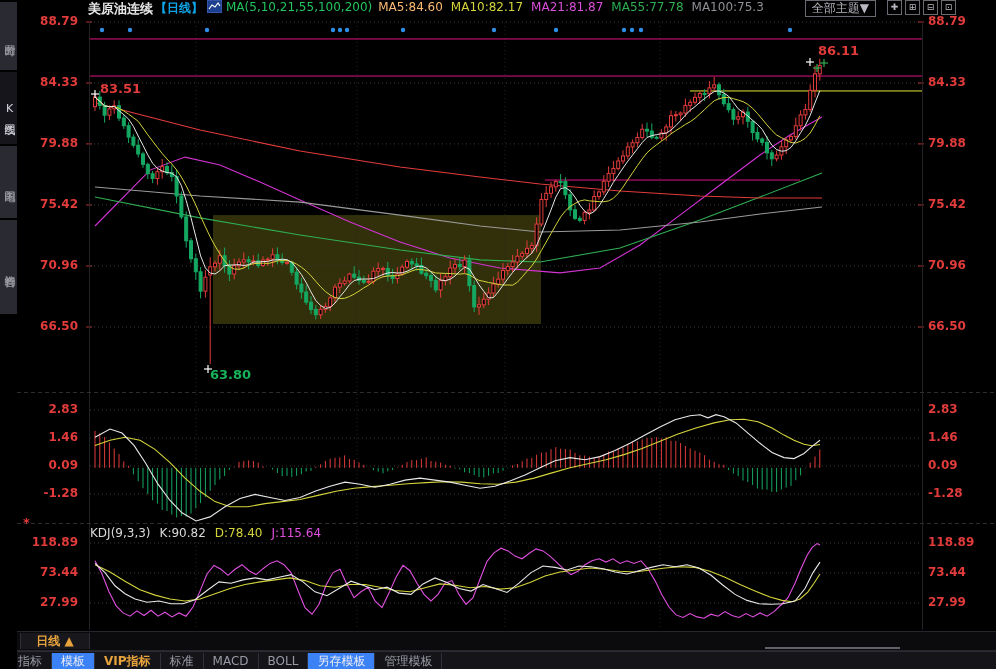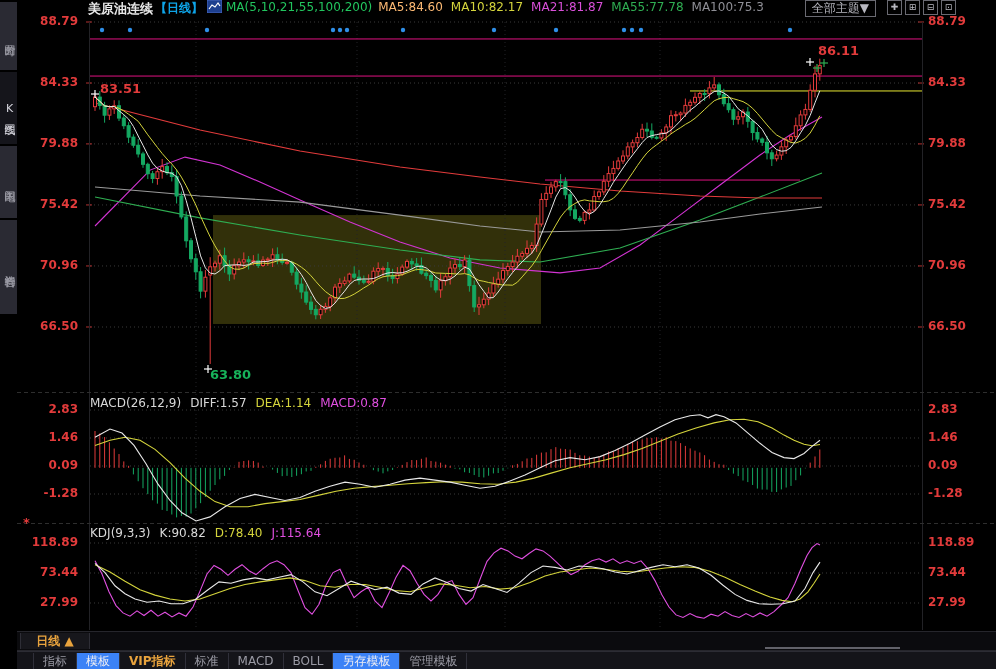--- a/index.html
+++ b/index.html
@@ -41,21 +41,21 @@
   
   .daterow{position:absolute;left:17px;top:631px;width:979px;height:20px;background:#0b0b0e;
            border-top:1px solid #26262c;border-bottom:1px solid #26262c;z-index:20;box-sizing:border-box;}
   .period-toggle{position:absolute;left:3px;top:1px;width:68px;height:16px;background:#17171c;
                  color:#e8a33d;font-size:12px;font-weight:700;text-align:center;line-height:16px;
                  border-left:1px solid #2e2e36;border-right:1px solid #2e2e36;cursor:pointer;}
   .datelabel{position:absolute;top:2px;color:#b0b0b8;font-size:12px;font-weight:700;}
   .scroll-thumb{position:absolute;left:748px;top:15px;width:135px;height:2px;background:#62626a;cursor:pointer;}
   
   .tabbar{position:absolute;left:0;top:651px;width:996px;height:18px;background:#141419;
-          border-top:1px solid #2c2c34;display:flex;align-items:center;padding-left:33px;
+          border-top:1px solid #2c2c34;display:flex;align-items:center;padding-left:8px;
           font-size:12px;z-index:20;box-sizing:border-box;}
   .tab{padding:0 9px;color:#9a9aa4;height:16px;line-height:16px;border-right:1px solid #30303a;cursor:pointer;white-space:nowrap;}
   .tab:first-child{border-left:1px solid #30303a;}
   .tab.sel{background:#3b82f6;color:#eceout;color:#ececf2;}
   .tab.vip{color:#e8a33d;font-weight:700;}
   svg#chart{position:absolute;left:0;top:0;z-index:5;}
   #labels{position:absolute;left:0;top:0;width:996px;height:669px;z-index:11;pointer-events:none;}
 </style>
 </head>
 <body>
@@ -662,23 +662,20 @@
     <span class="c-gray">MA100:75.3</span>
     <span class="h-spacer"></span>
     <span class="theme-btn">全部主题▼</span>
     <span class="tool-btn">✚</span>
     <span class="tool-btn">⊞</span>
     <span class="tool-btn">⊟</span>
     <span class="tool-btn">⊡</span>
     <span style="width:36px;"></span>
   </div>
 
-  <div class="pane-header" style="left:90px;top:396px;">
-    <span class="ph-name">MACD(26,12,9)</span><span class="ph-white">DIFF:1.57</span><span class="ph-yellow">DEA:1.14</span><span class="ph-magenta">MACD:0.87</span>
-  </div>
   <div class="pane-header" style="left:90px;top:526px;">
     <span class="ph-name">KDJ(9,3,3)</span><span class="ph-white">K:90.82</span><span class="ph-yellow">D:78.40</span><span class="ph-magenta">J:115.64</span>
   </div>
   <div class="pane-marker" style="left:1px;top:385px;">*</div>
   <div class="pane-marker" style="left:23px;top:518px;">*</div>
 
   <div class="daterow">
     <div class="period-toggle">日线 ▲</div>
     <div class="scroll-thumb"></div>
   </div>

